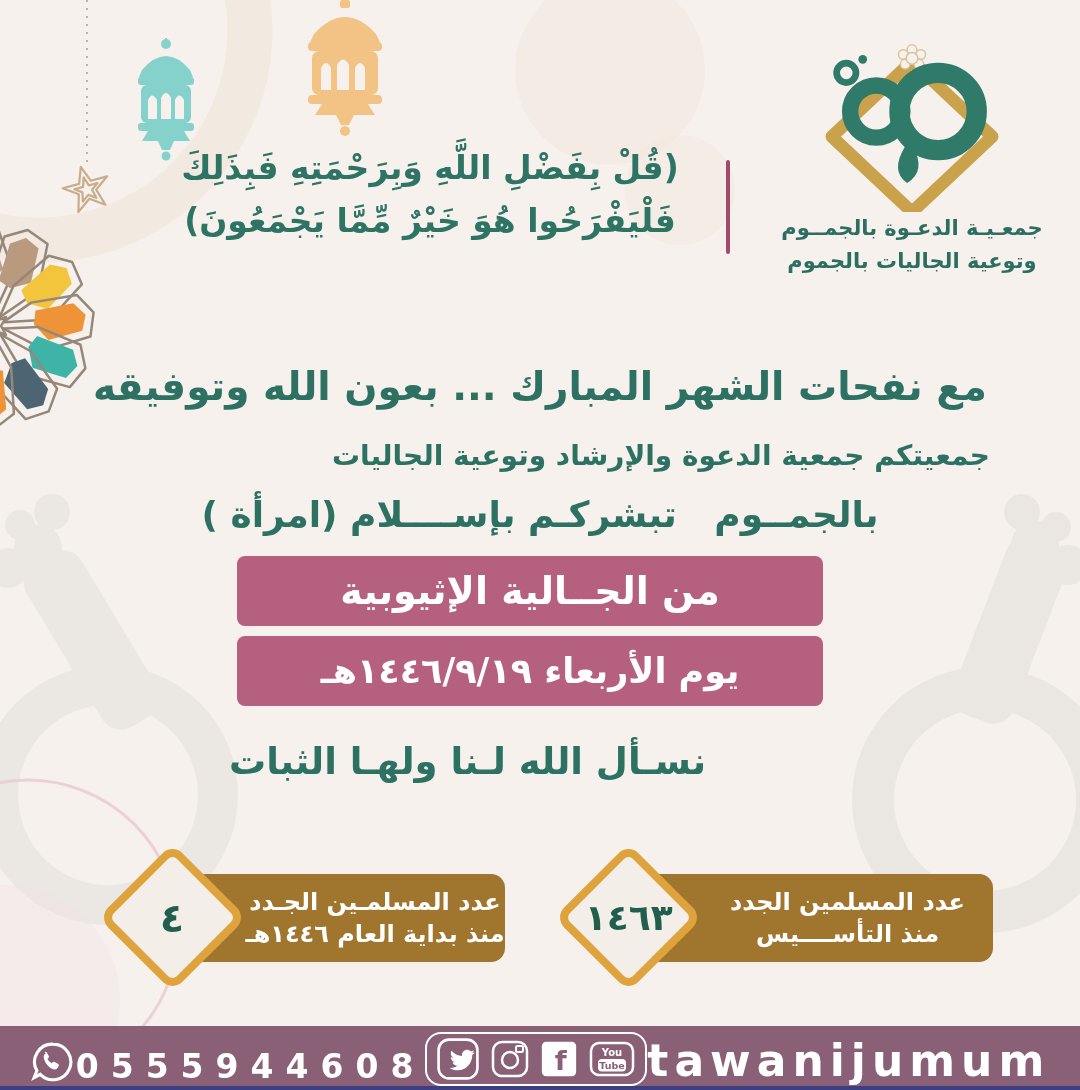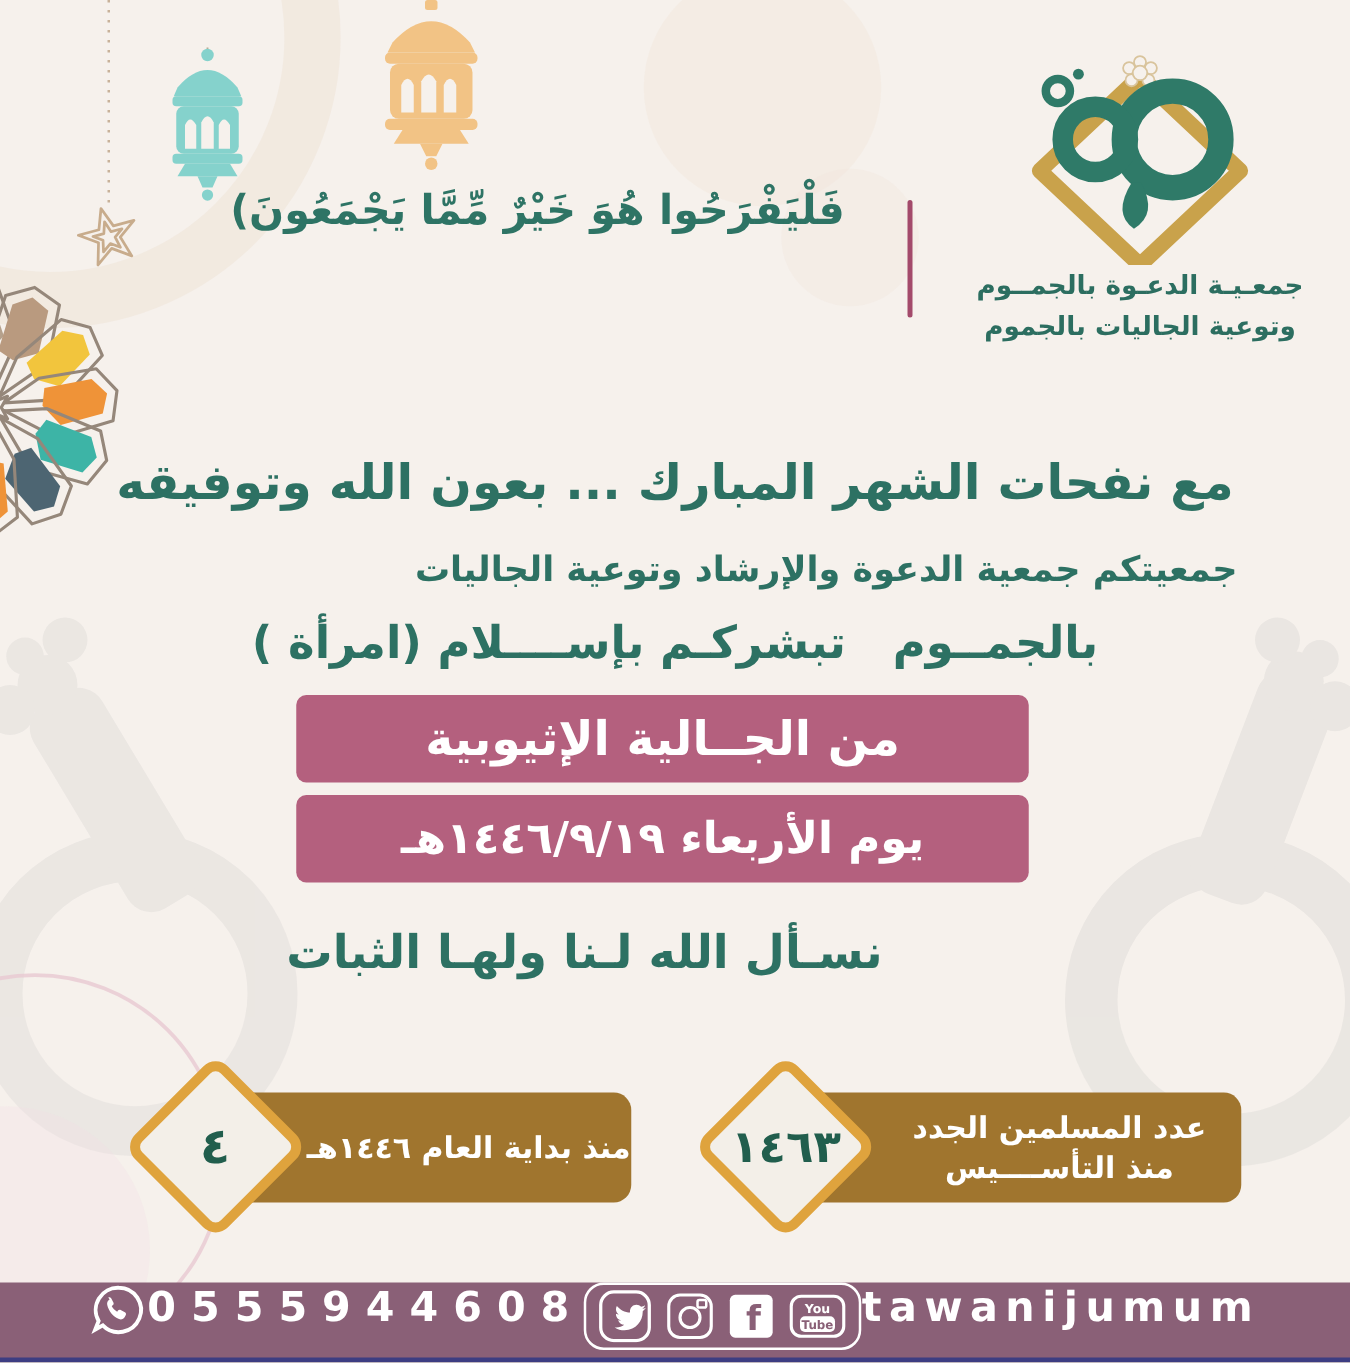--- a/index.html
+++ b/index.html
@@ -40,24 +40,24 @@
   .diamond{position:absolute;width:105px;height:105px;z-index:3;
     background:#f3efe8;border:8px solid #dfa33d;border-radius:14px;transform:rotate(45deg);
     display:flex;align-items:center;justify-content:center;}
   .diamond-r{left:576px;top:865px;}
   .diamond-l{left:120px;top:865px;}
   .diamond span{transform:rotate(-45deg);color:#215e4d;font-weight:bold;}
   .diamond-r span{font-size:36px;}
   .diamond-l span{font-size:40px;}
   
   .footer{position:absolute;left:0;top:1026px;width:1080px;height:64px;background:#8a6077;z-index:4;
-    display:flex;align-items:flex-start;justify-content:center;direction:ltr;padding-bottom:4px;}
+    display:flex;align-items:flex-end;justify-content:center;direction:ltr;padding-bottom:4px;}
   .footer::after{content:"";position:absolute;left:0;bottom:0;width:100%;height:4px;background:#3d3d82;}
   .phone{color:#fff;font-size:33px;font-weight:bold;letter-spacing:12px;}
-  .handle{color:#fff;font-size:33px;font-weight:bold;letter-spacing:6px;}
+  .handle{color:#fff;font-size:44px;font-weight:bold;letter-spacing:6px;}
   .icon-group{display:flex;align-items:center;gap:12px;border:2.5px solid #fff;border-radius:16px;padding:4px 10px;}
 </style>
 </head>
 <body>
 
 <div class="poster">
 
   <svg class="layer" width="1080" height="1090" viewBox="0 0 1080 1090">
     <circle cx="40" cy="30" r="210" fill="none" stroke="#efe3d7" stroke-width="45" opacity="0.55"></circle>
     <circle cx="610" cy="70" r="95" fill="#f2e6dc" opacity="0.45"></circle>
@@ -184,20 +184,21 @@
       </g>
     </svg>
     <div class="logo-title">
       <div>جمعـيـة الدعـوة بالجمــوم</div>
       <div>وتوعية الجاليات بالجموم</div>
     </div>
   </div>
 
   <div class="divider"></div>
   <div class="verse">
+    <div>(قُلْ بِفَضْلِ اللَّهِ وَبِرَحْمَتِهِ فَبِذَلِكَ</div>
     <div>فَلْيَفْرَحُوا هُوَ خَيْرٌ مِّمَّا يَجْمَعُونَ)</div>
   </div>
 
   <div class="announce">
     <div class="a1">مع نفحات الشهر المبارك ... بعون الله وتوفيقه</div>
     <div class="a2">جمعيتكم جمعية الدعوة والإرشاد وتوعية الجاليات</div>
     <div class="a3">بالجمــوم   تبشركـم بإســــلام (امرأة )</div>
   </div>
 
   <div class="banner banner1">
@@ -211,20 +212,21 @@
 
   <div class="stat-rect stat-rect-r">
     <div>عدد المسلمين الجدد</div>
     <div>منذ التأســــيس</div>
   </div>
   <div class="diamond diamond-r">
     <span>١٤٦٣</span>
   </div>
 
   <div class="stat-rect stat-rect-l">
+    <div>عدد المسلمـين الجـدد</div>
     <div>منذ بداية العام ١٤٤٦هـ</div>
   </div>
   <div class="diamond diamond-l">
     <span>٤</span>
   </div>
 
   <div class="footer">
     <svg width="46" height="46" viewBox="0 0 44 44">
       <path d="M22,4 a17,17 0 1 1 -12.2,28.8 L4,36 l2.6,-6.6 A17,17 0 0 1 22,4 z" fill="none" stroke="#fff" stroke-width="3"></path>
       <path d="M15,13 c-1.5,0.8 -2.2,2.5 -1.8,4.2 c1,4.5 4.5,9 9,10.8 c1.7,0.7 3.5,0 4.4,-1.6 l0.8,-1.5 c0.4,-0.8 0.1,-1.8 -0.7,-2.2 l-3.2,-1.7 c-0.7,-0.4 -1.6,-0.2 -2.1,0.5 l-0.6,0.8 c-1.8,-1 -3.3,-2.5 -4.2,-4.3 l0.8,-0.6 c0.7,-0.5 0.9,-1.4 0.5,-2.1 l-1.7,-3.2 c-0.4,-0.8 -1.4,-1.1 -2.2,-0.7 z" fill="#fff"></path>

